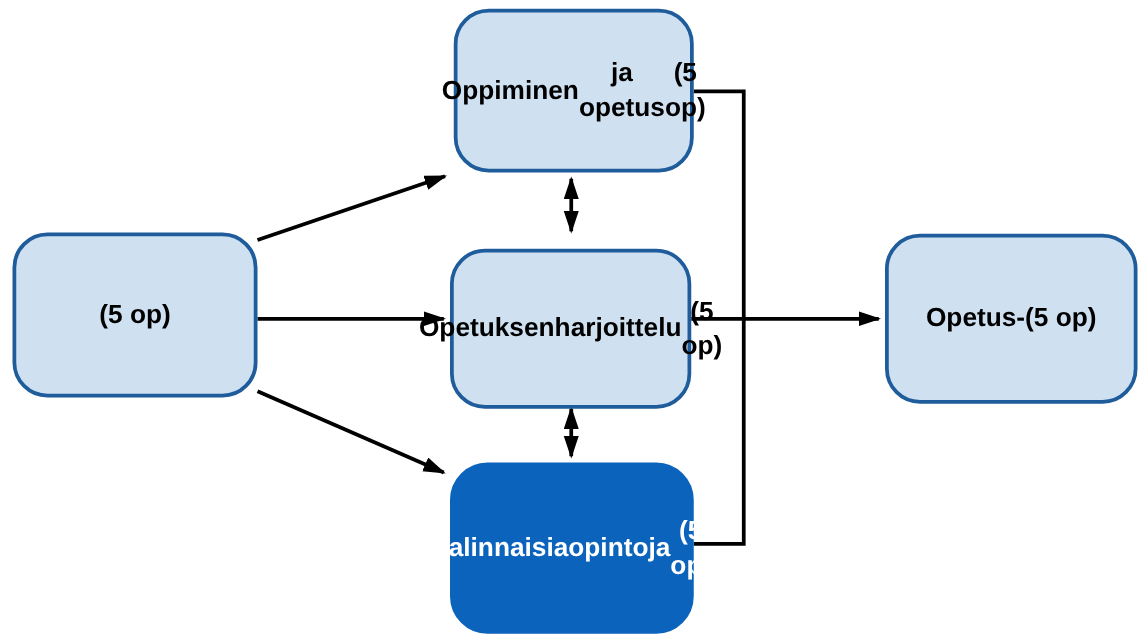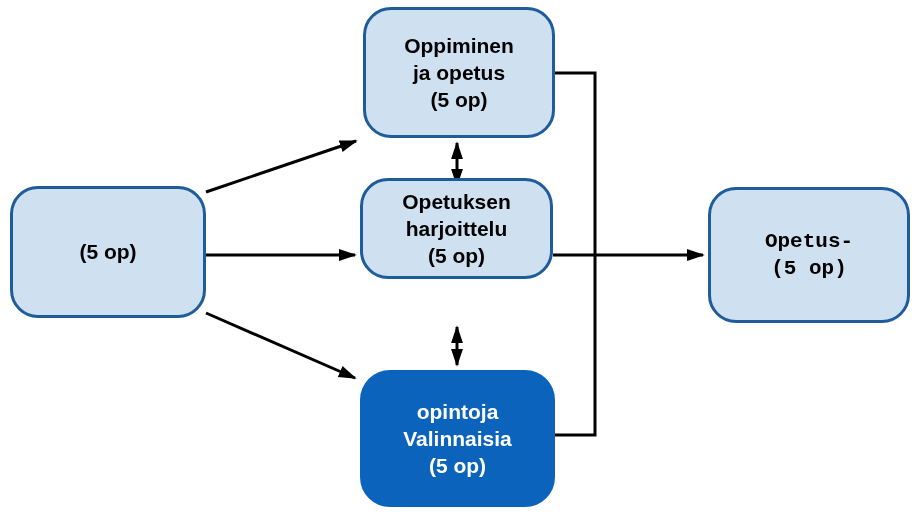--- a/index.html
+++ b/index.html
@@ -24,21 +24,21 @@
   svg.edges {
     position: absolute;
     left: 0; top: 0;
     width: 914px; height: 514px;
   }
   .edge { stroke: var(--line); stroke-width: 3; fill: none; }
   .arrowhead-shape { fill: var(--line); }
   .node {
     position: absolute;
     display: flex;
-    flex-direction: column;
+    flex-direction: row;
     align-items: center;
     justify-content: center;
     text-align: center;
     border-radius: 28px;
     font-weight: bold;
     font-size: 21px;
     line-height: 1.3;
     color: var(--text);
   }
   .node.light {
@@ -47,23 +47,23 @@
   }
   .node.dark {
     background: var(--dark-fill);
     border: 3px solid var(--dark-fill);
     color: var(--dark-text);
     border-radius: 30px;
   }
   .node span { display: block; }
   #node-apeda      { left: 10px;  top: 186px; width: 196px; height: 132px; }
   #node-oppiminen  { left: 363px; top: 7px;   width: 192px; height: 131px; }
-  #node-opetuksen  { left: 360px; top: 178px; width: 193px; height: 101px; }
+  #node-opetuksen  { left: 360px; top: 199px; width: 193px; height: 128px; }
   #node-valinnaisia{ left: 360px; top: 370px; width: 195px; height: 137px; }
-  #node-harjoittelu{ left: 708px; top: 187px; width: 202px; height: 136px; font-family: Liberation Mono, monospace; }
+  #node-harjoittelu{ left: 708px; top: 187px; width: 202px; height: 136px; }
 </style>
 </head>
 <body>
 
 <div class="canvas">
 
   <svg class="edges" viewBox="0 0 914 514" xmlns="http://www.w3.org/2000/svg">
     <defs>
       <marker id="ah" markerUnits="strokeWidth" markerWidth="7" markerHeight="5" refX="5.4" refY="2" orient="auto-start-reverse">
         <path class="arrowhead-shape" d="M0,0 L6,2 L0,4 Z"></path>
@@ -95,22 +95,22 @@
     <span>(5 op)</span>
   </div>
 
   <div class="node light" id="node-opetuksen">
     <span>Opetuksen</span>
     <span>harjoittelu</span>
     <span>(5 op)</span>
   </div>
 
   <div class="node dark" id="node-valinnaisia">
+    <span>Valinnaisia</span>
     <span>opintoja</span>
-    <span>Valinnaisia</span>
     <span>(5 op)</span>
   </div>
 
   <div class="node light" id="node-harjoittelu">
     <span>Opetus-</span>
     <span>(5 op)</span>
   </div>
 
 </div>
 

